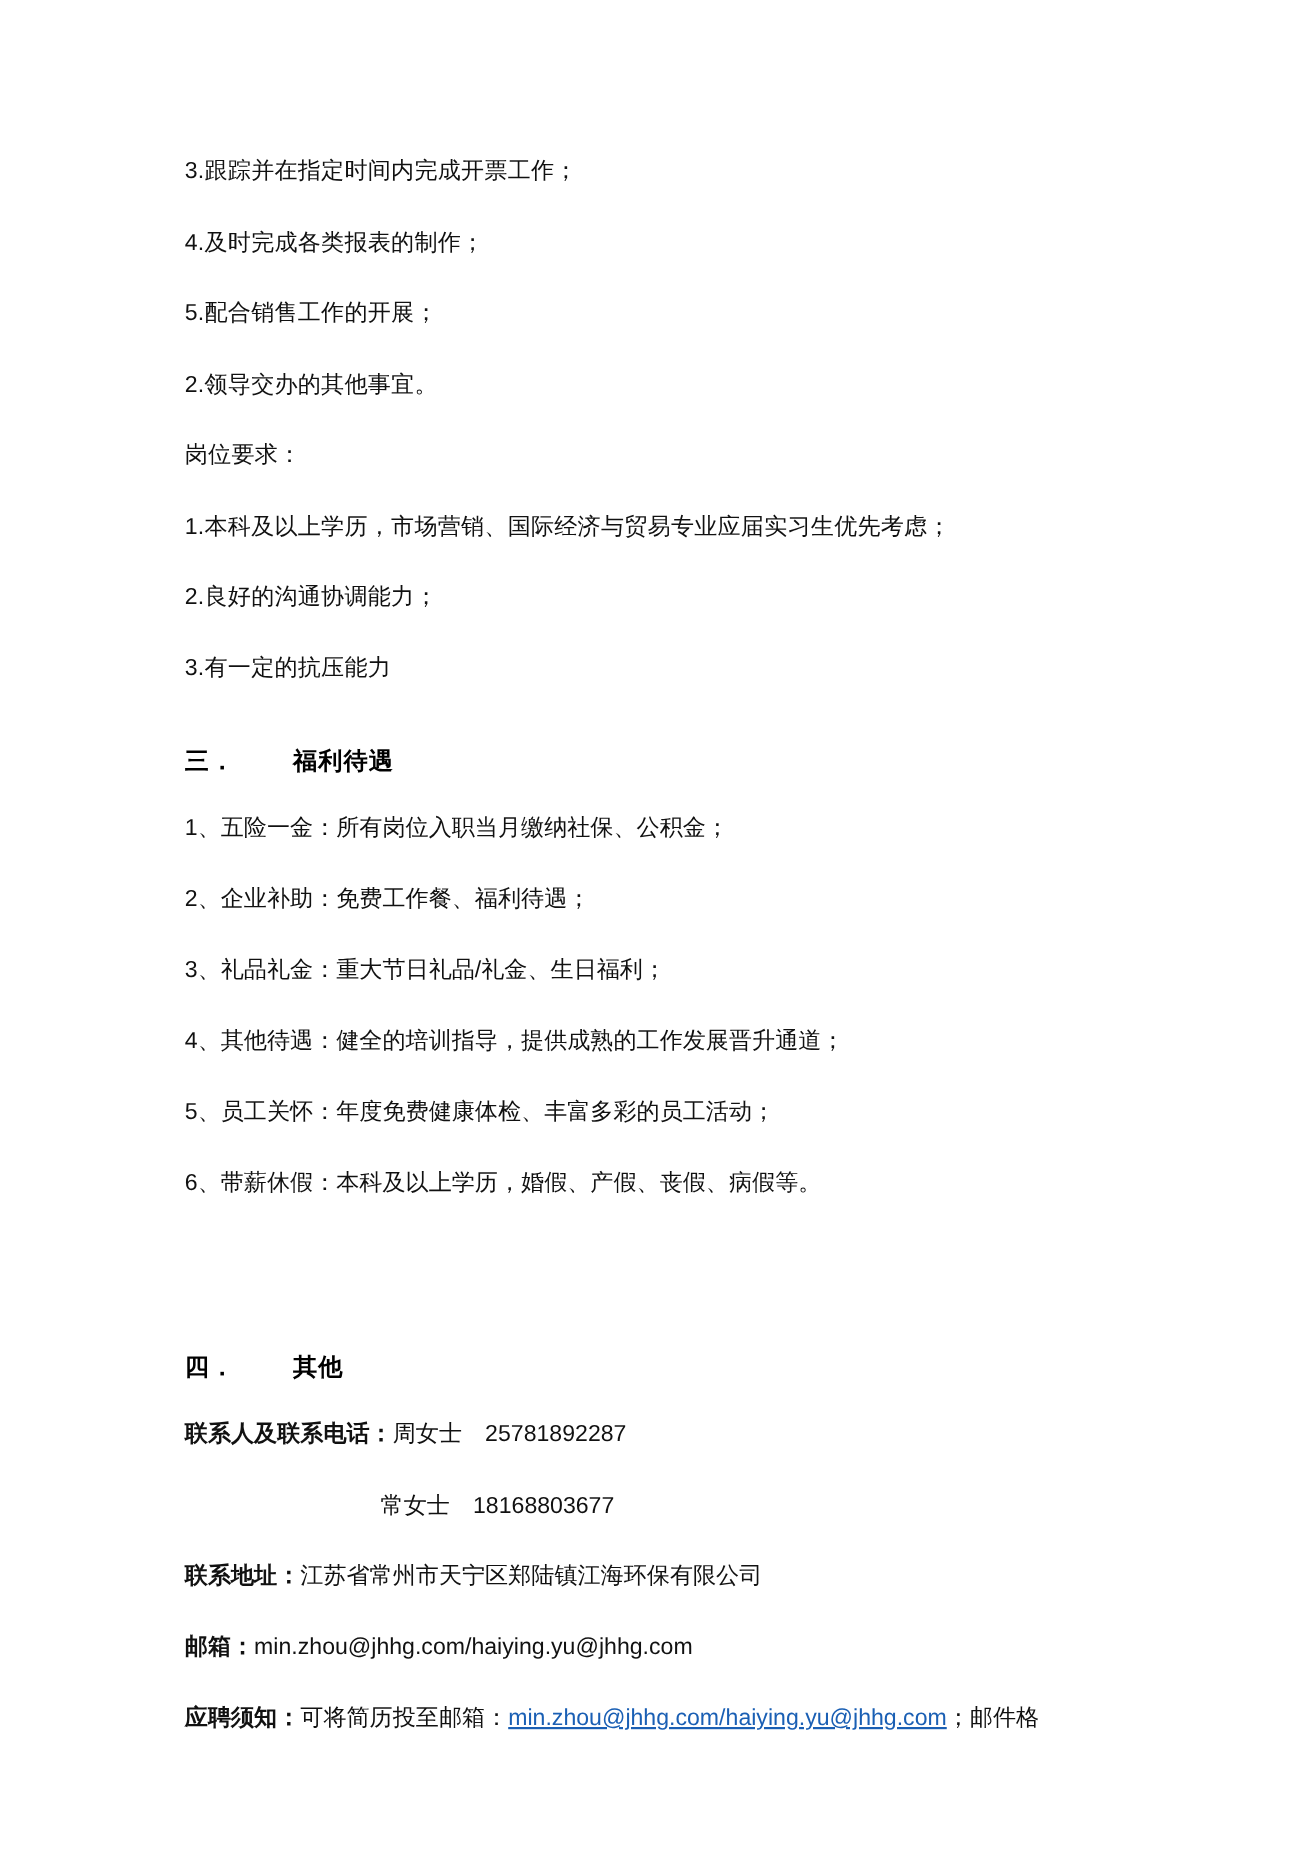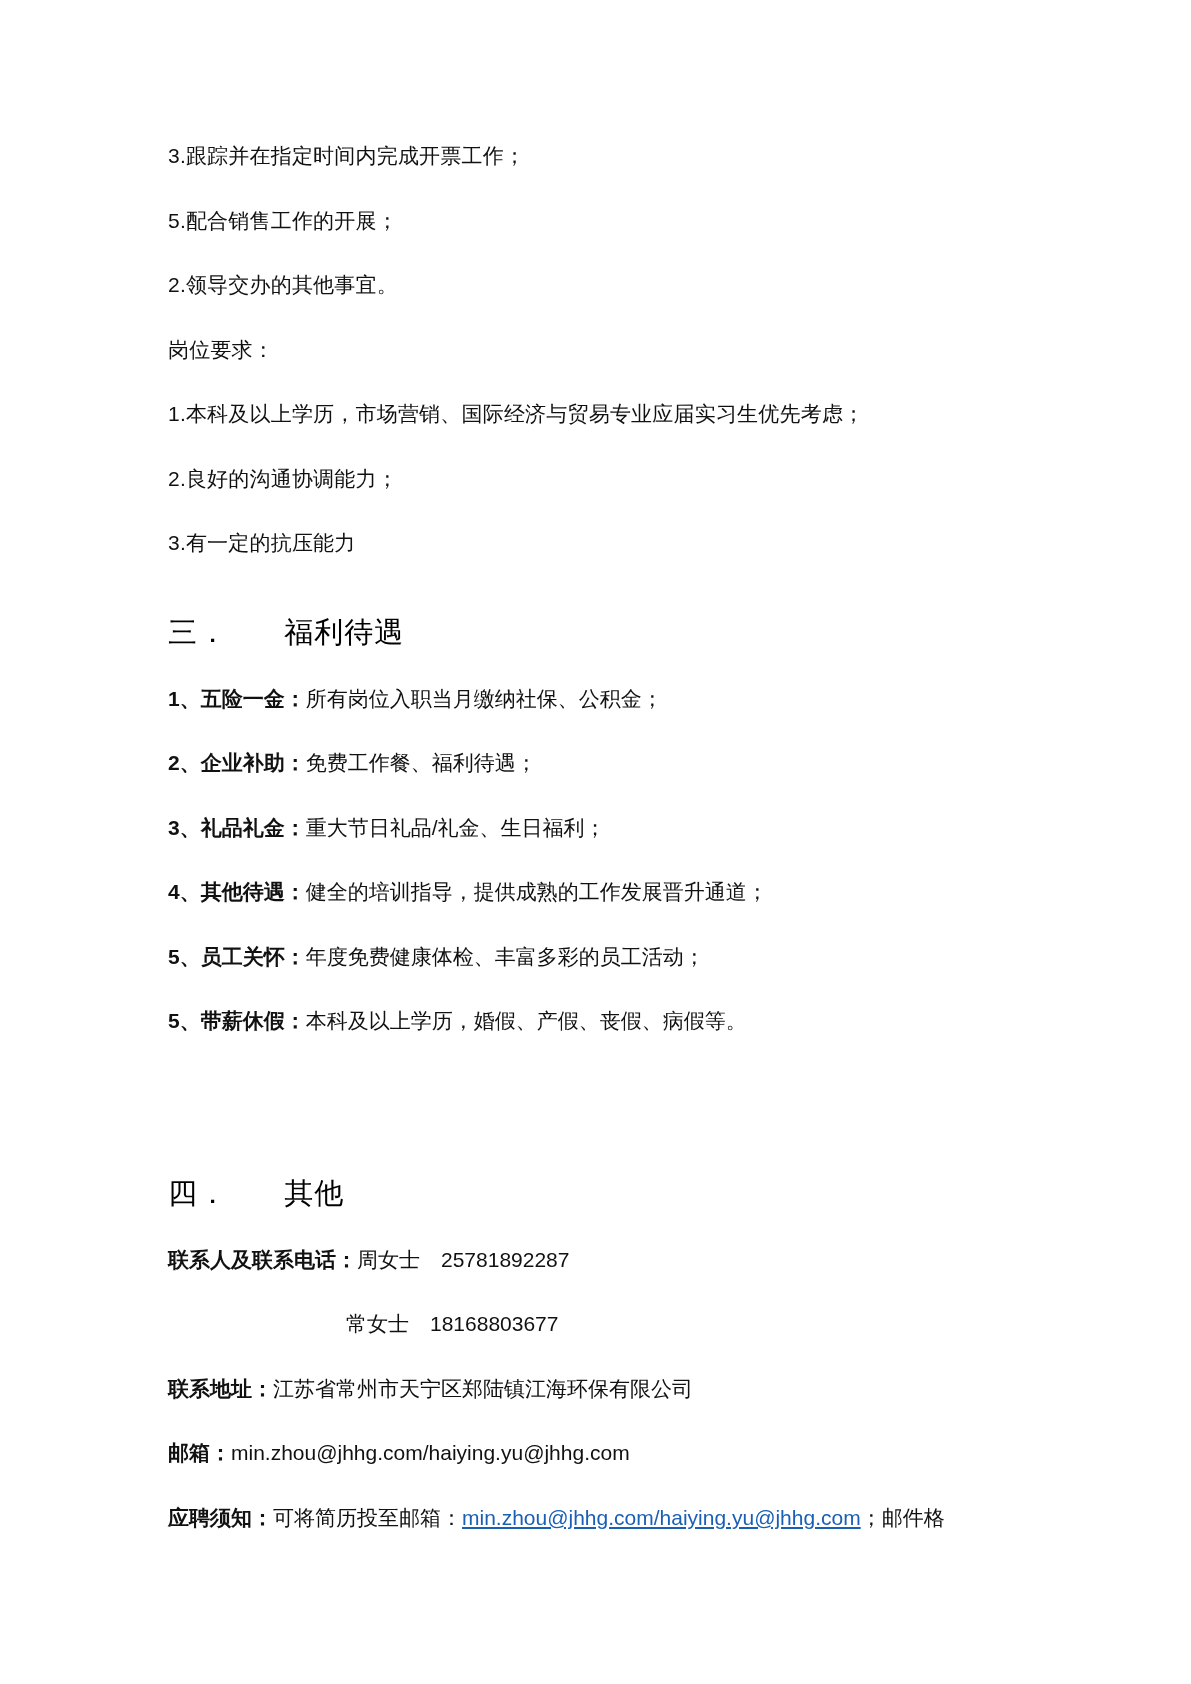--- a/index.html
+++ b/index.html
@@ -22,41 +22,41 @@
     padding: 140px 160px 60px 168px;
   }
   .para {
     font-size: 21px;
     line-height: 1.5;
     margin: 0 0 33px 0;
     letter-spacing: 0.2px;
     color: #111;
   }
   .heading {
-    font-size: 29px;
-    font-weight: normal;
+    font-size: 22px;
+    font-weight: bold;
     margin: 54px 0 30px 0;
     letter-spacing: 1px;
     color: #000;
   }
   .heading .num {
     display: inline-block;
   }
   .heading .sp {
     display: inline-block;
     width: 38px;
   }
   .benefit {
     font-size: 21px;
     line-height: 1.5;
     margin: 0 0 33px 0;
     color: #111;
   }
   .benefit .lbl {
-    font-weight: bold;
+    font-weight: normal;
   }
   .section-gap {
     height: 50px;
   }
   .contact {
     font-size: 21px;
     line-height: 1.5;
     margin: 0 0 33px 0;
     color: #111;
   }
@@ -72,20 +72,21 @@
     color: #1a5fb4;
     text-decoration: underline;
   }
 </style>
 </head>
 <body>
 
 <div class="page">
 
   <p class="para">3.跟踪并在指定时间内完成开票工作；</p>
+  <p class="para">4.及时完成各类报表的制作；</p>
   <p class="para">5.配合销售工作的开展；</p>
   <p class="para">2.领导交办的其他事宜。</p>
 
   <p class="para">岗位要求：</p>
   <p class="para">1.本科及以上学历，市场营销、国际经济与贸易专业应届实习生优先考虑；</p>
   <p class="para">2.良好的沟通协调能力；</p>
   <p class="para">3.有一定的抗压能力</p>
 
   <h2 class="heading">
     <span class="num">三．</span>
@@ -102,21 +103,21 @@
   <p class="benefit">
     <span class="lbl">3、礼品礼金：</span><span>重大节日礼品/礼金、生日福利；</span>
   </p>
   <p class="benefit">
     <span class="lbl">4、其他待遇：</span><span>健全的培训指导，提供成熟的工作发展晋升通道；</span>
   </p>
   <p class="benefit">
     <span class="lbl">5、员工关怀：</span><span>年度免费健康体检、丰富多彩的员工活动；</span>
   </p>
   <p class="benefit">
-    <span class="lbl">5、带薪休假：</span><span>本科及以上学历，婚假、产假、丧假、病假等。</span>
+    <span class="lbl">6、带薪休假：</span><span>本科及以上学历，婚假、产假、丧假、病假等。</span>
   </p>
 
   <div class="section-gap"></div>
 
   <h2 class="heading">
     <span class="num">四．</span>
     <span class="sp"></span>
     <span>其他</span>
   </h2>
 

